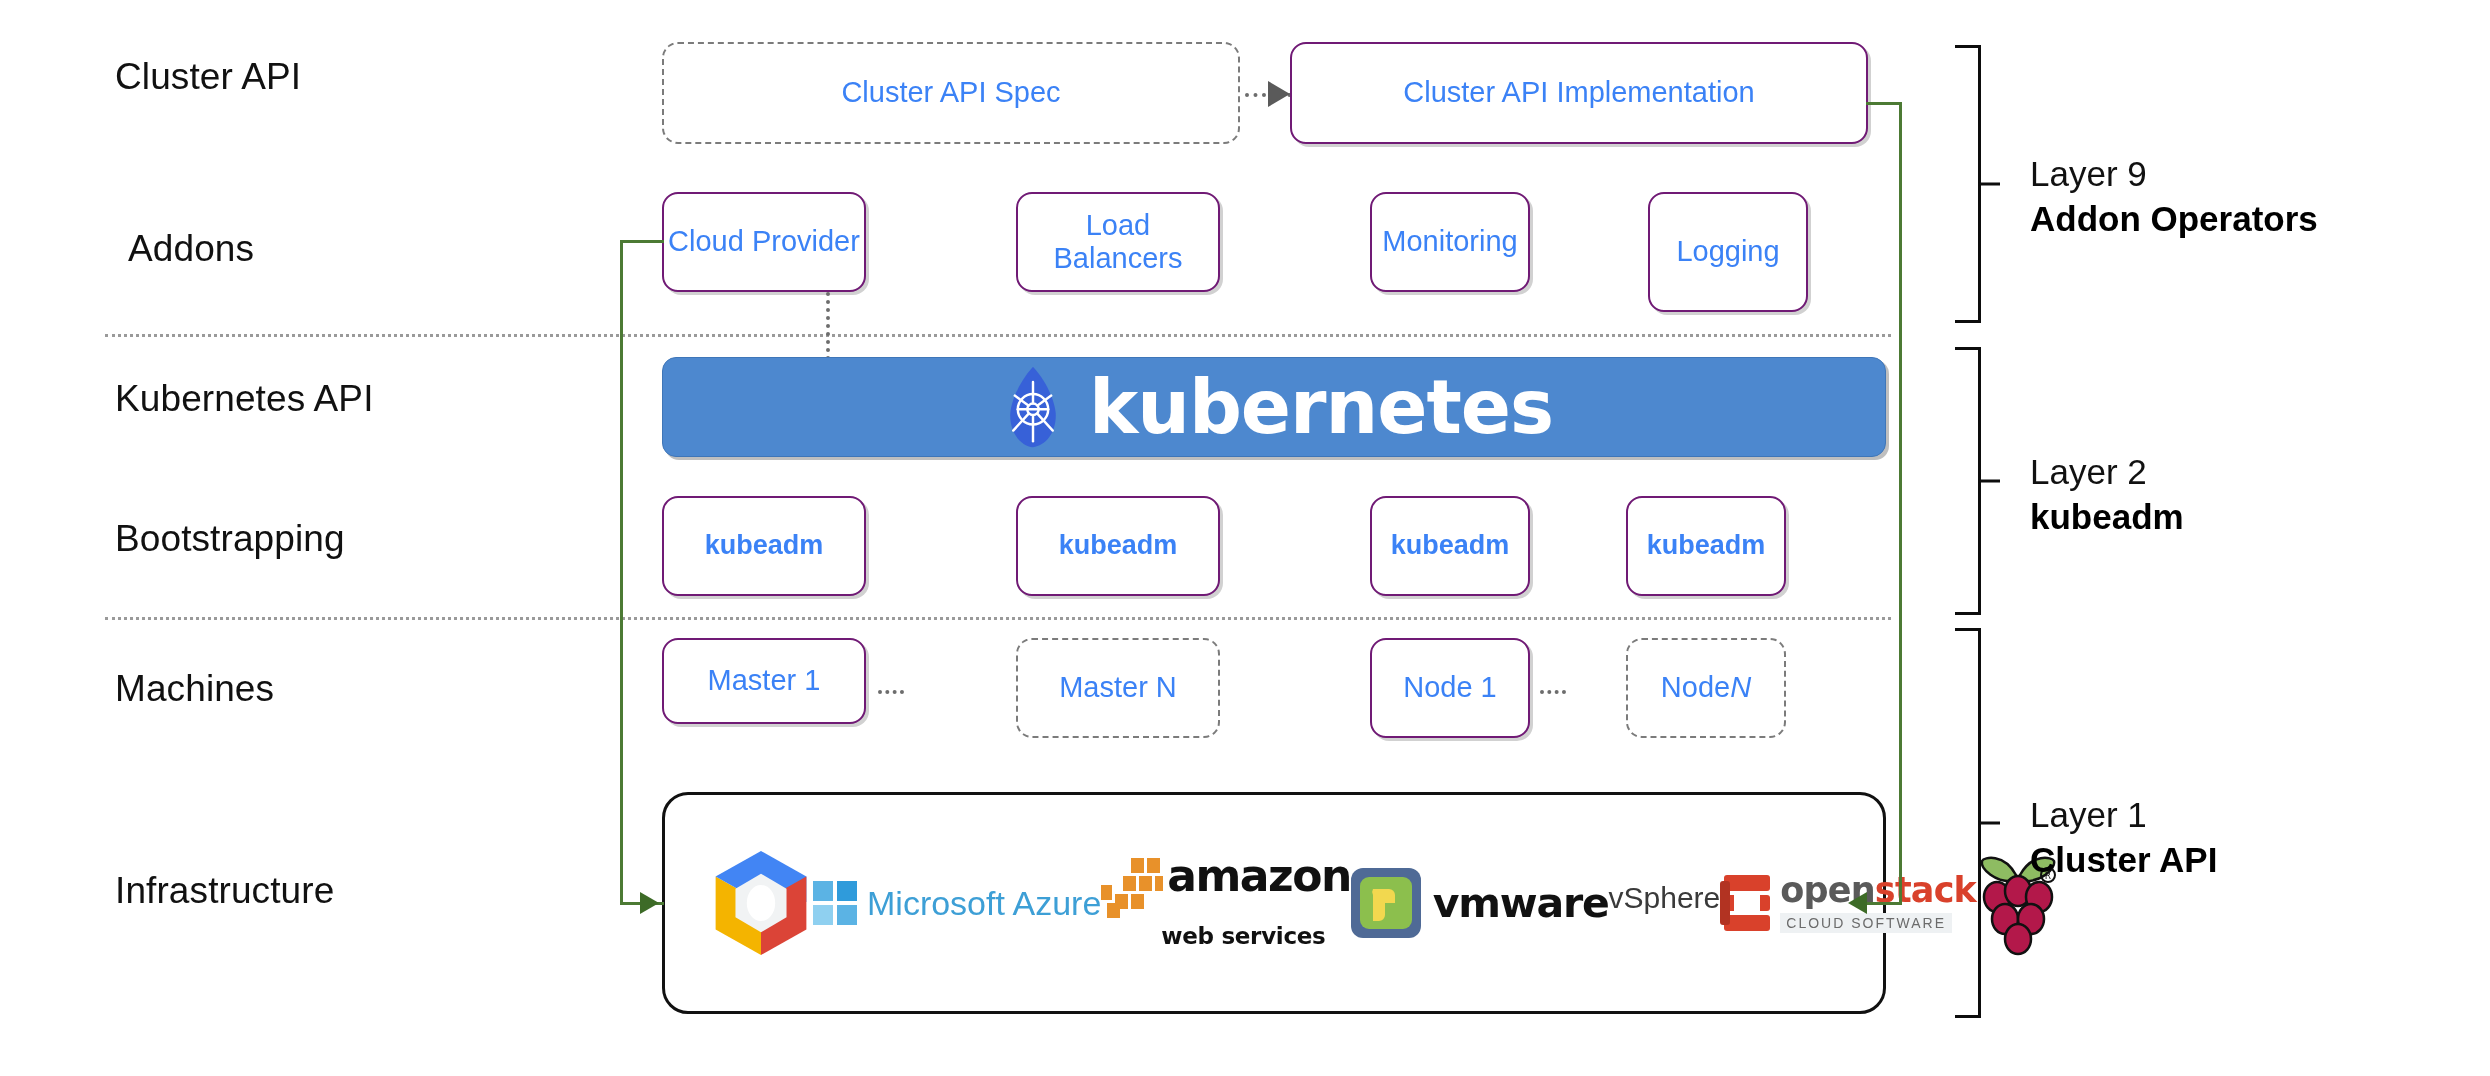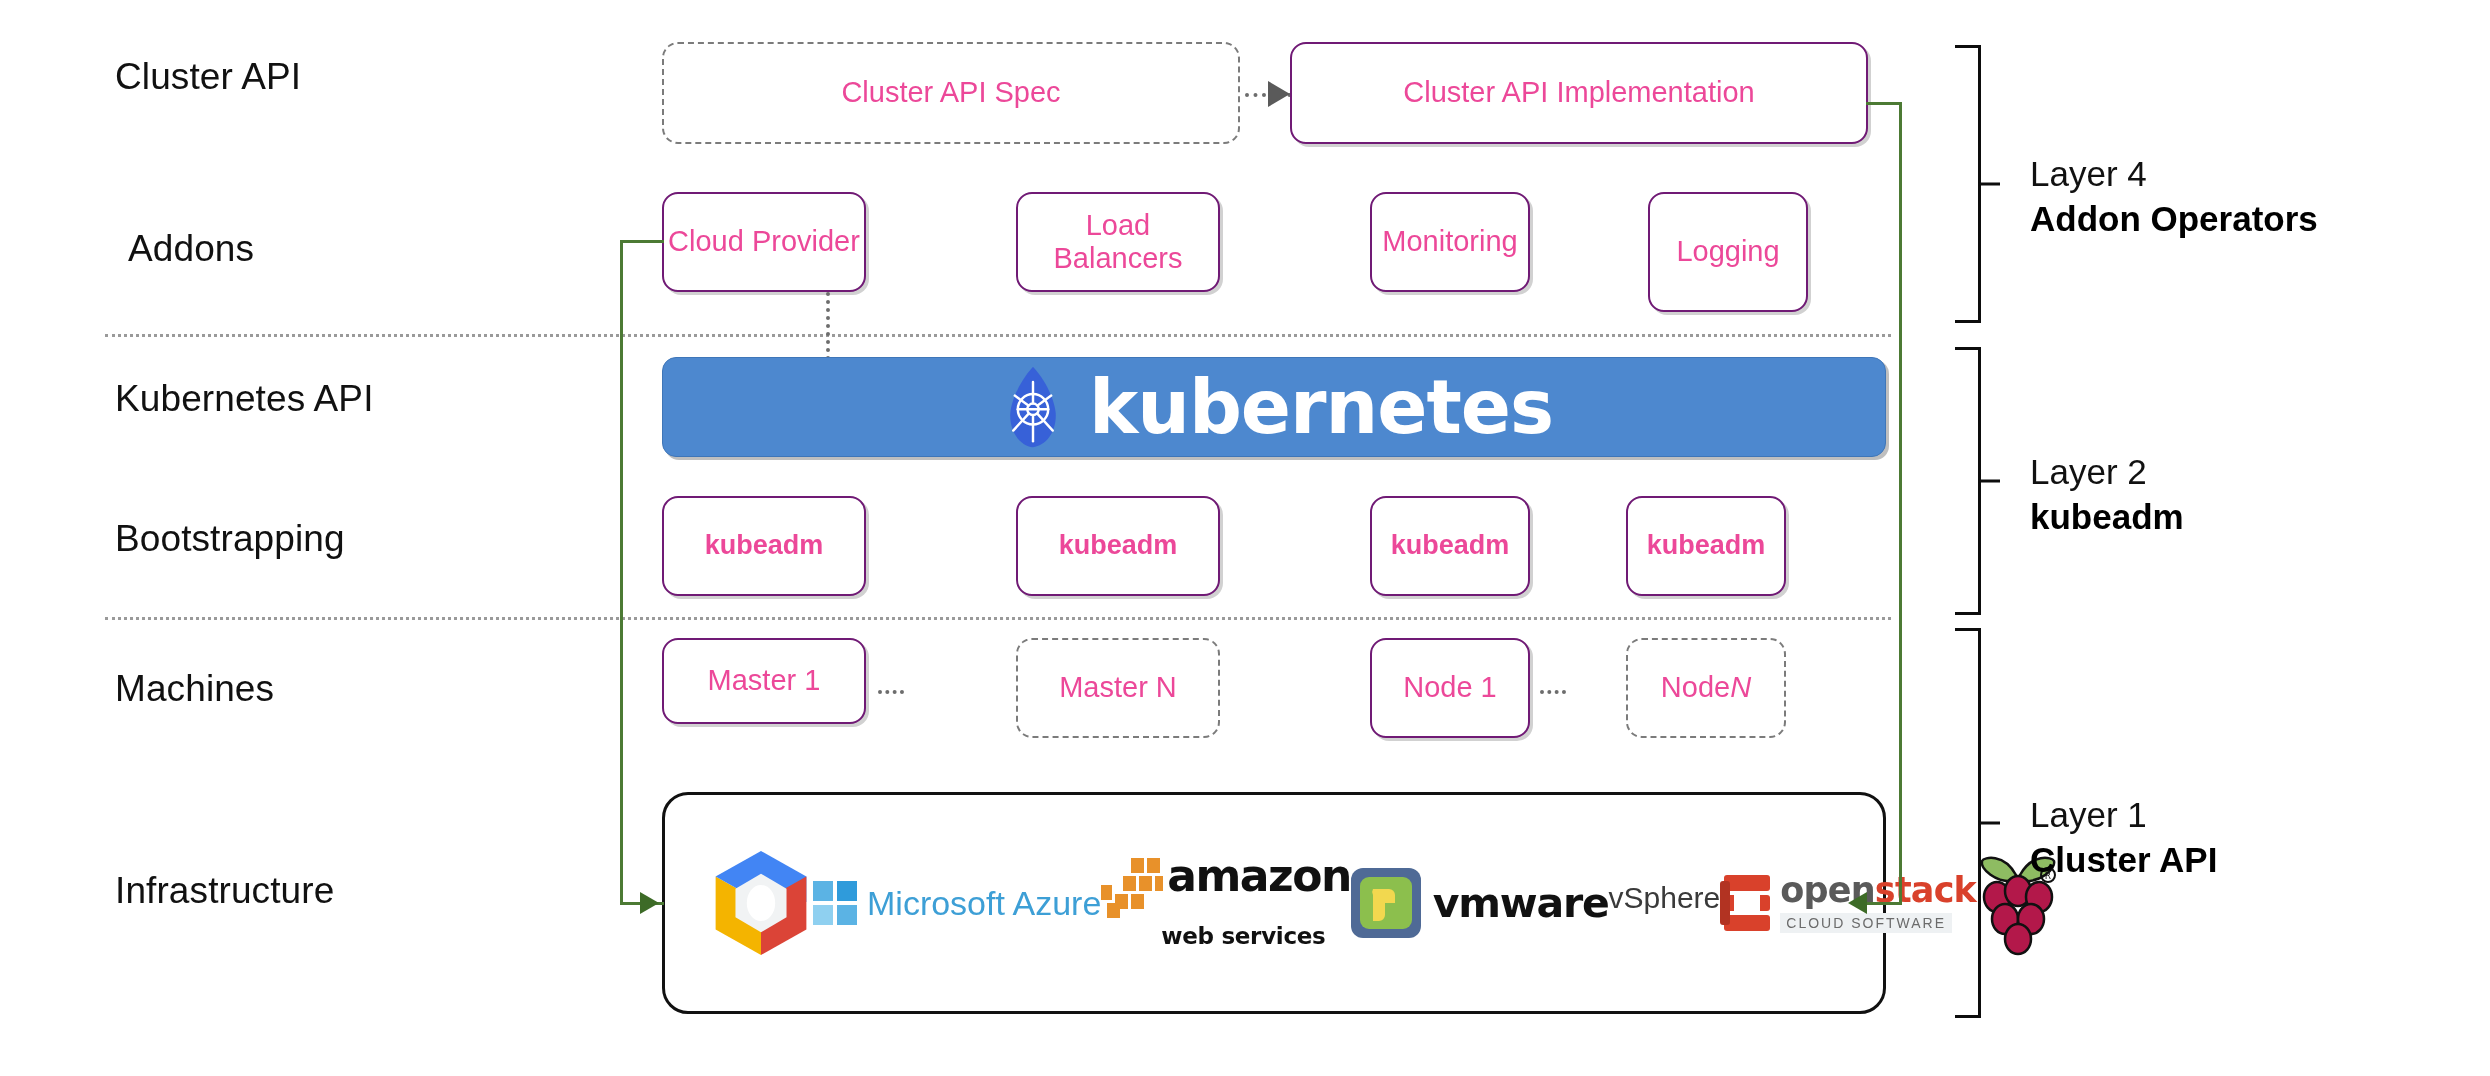--- a/index.html
+++ b/index.html
@@ -43,21 +43,21 @@
   .box {
     position: absolute;
     box-sizing: border-box;
     border: 2px solid #701a75;
     border-radius: 16px;
     background: #ffffff;
     display: flex;
     align-items: center;
     justify-content: center;
     font-size: 29px;
-    color: #ec4899;
+    color: #3b82f6;
     text-align: center;
     line-height: 1.15;
   }
   .box.dashed {
     border-style: dashed;
     border-color: #7b7b7b;
   }
   .box.bold {
     font-weight: bold;
     font-size: 27px;
@@ -383,21 +383,21 @@
 
   <div class="hline" style="left:1866px; top:102px; width:36px;"></div>
   <div class="vline" style="left:1899px; top:102px; height:800px;"></div>
   <div class="hline" style="left:1860px; top:902px; width:42px;"></div>
   <div class="arrow-left" style="left:1848px; top:892px;"></div>
 
   <div class="brace" style="left:1955px; top:45px; height:278px;">
     <span class="nib"></span>
   </div>
   <div class="layer-label" style="left:2030px; top:152px;">
-    <div class="l1">Layer 4</div>
+    <div class="l1">Layer 9</div>
     <div class="l2">Addon Operators</div>
   </div>
 
   <div class="brace" style="left:1955px; top:347px; height:268px;">
     <span class="nib"></span>
   </div>
   <div class="layer-label" style="left:2030px; top:450px;">
     <div class="l1">Layer 2</div>
     <div class="l2">kubeadm</div>
   </div>

